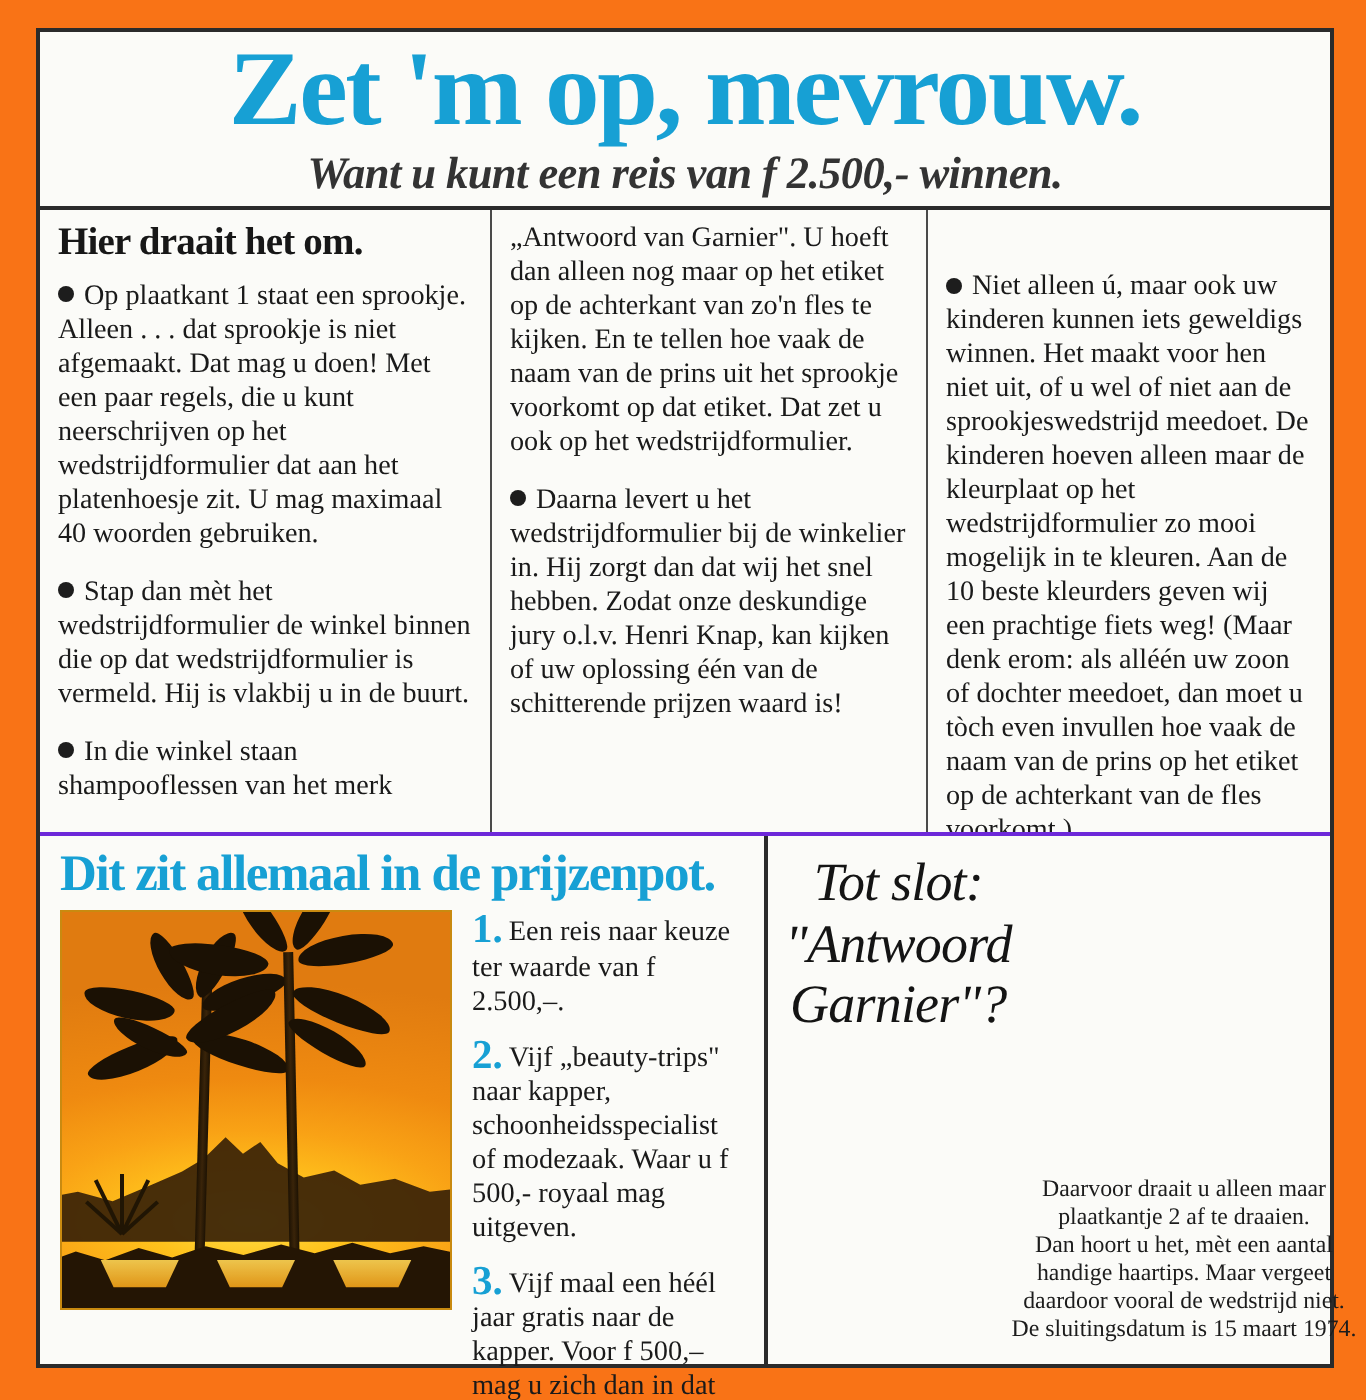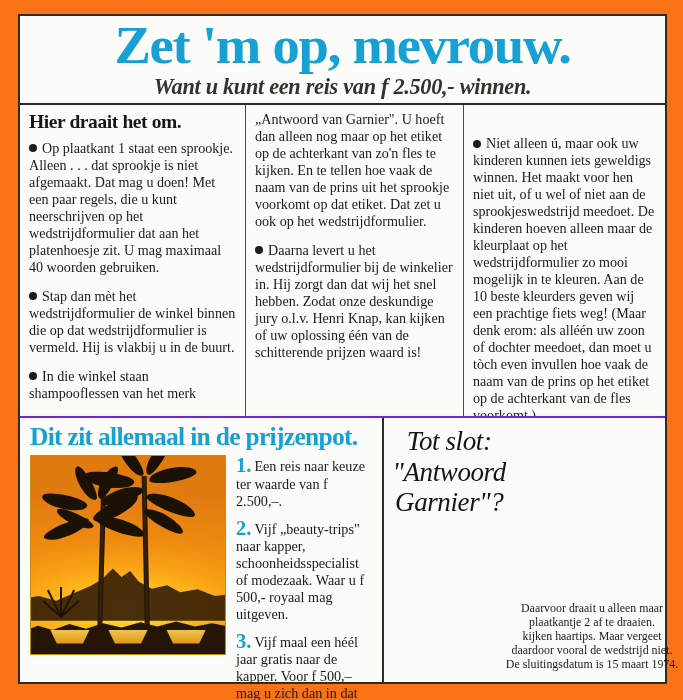--- a/index.html
+++ b/index.html
@@ -383,21 +383,22 @@
 
       <div class="lower-right">
         <div class="totslot">
           <span class="ln">Tot slot:</span>
           <span class="ln">"Antwoord</span>
           <span class="ln">Garnier"?</span>
         </div>
         <div class="finalprint">
           <span class="ln">Daarvoor draait u alleen maar</span>
           <span class="ln">plaatkantje 2 af te draaien.</span>
-          <span class="ln">kijken haartips. Maar vergeet</span>
+          <span class="ln">Dan hoort u het, mèt een aantal</span>
+          <span class="ln">handige haartips. Maar vergeet</span>
           <span class="ln">daardoor vooral de wedstrijd niet.</span>
           <span class="ln">De sluitingsdatum is 15 maart 1974.</span>
         </div>
       </div>
 
     </div>
 
   </div>
 </div>
 

